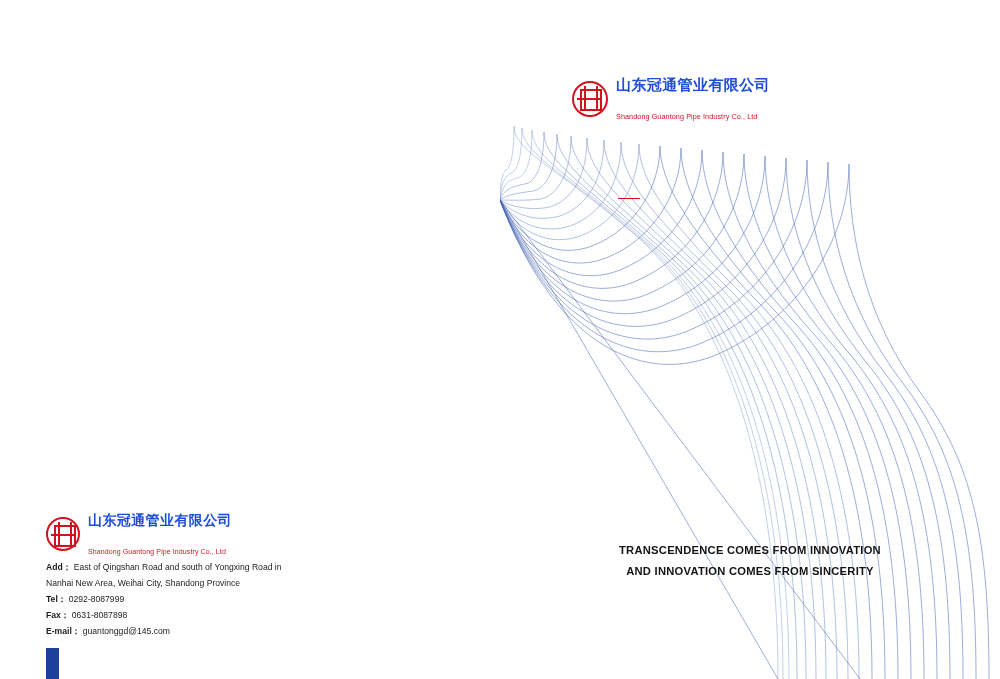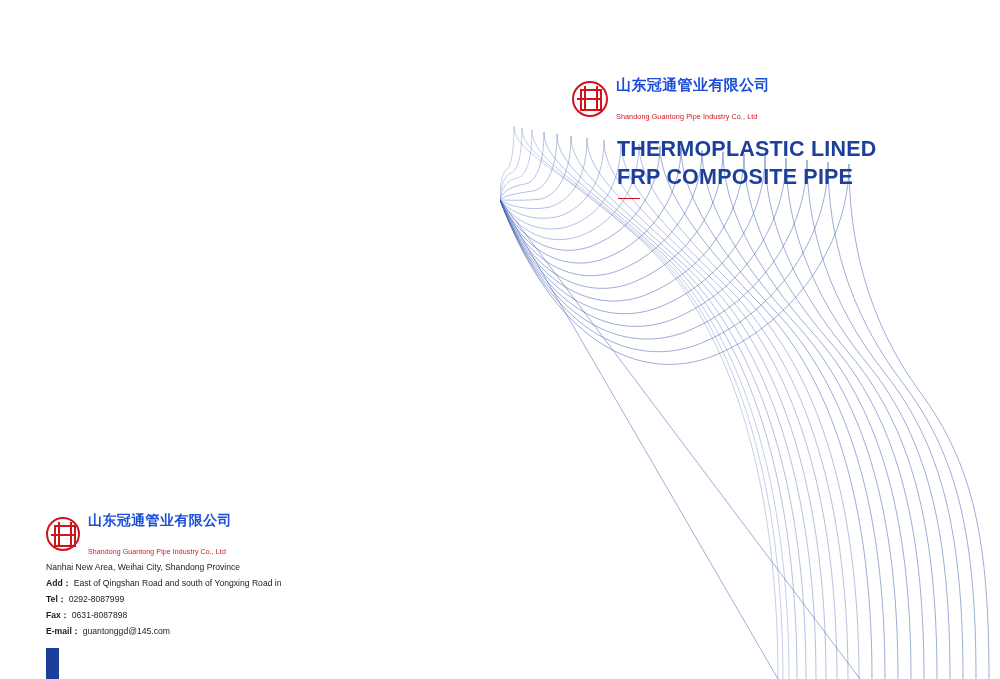--- a/index.html
+++ b/index.html
@@ -171,25 +171,25 @@
       <div class="logo-seal">
         <span class="seal-bar"></span>
       </div>
       <div class="logo-text">
         <div class="logo-cn">山东冠通管业有限公司</div>
         <div class="logo-en">Shandong Guantong Pipe Industry Co., Ltd</div>
       </div>
     </div>
 
     <div id="contact">
-      <div class="row addr-line2">Nanhai New Area, Weihai City, Shandong Province</div>
       <div class="row">
         <span class="lbl">Add：</span>
         <span class="val">East of Qingshan Road and south of Yongxing Road in</span>
       </div>
+      <div class="row addr-line2">Nanhai New Area, Weihai City, Shandong Province</div>
       <div class="row">
         <span class="lbl">Tel：</span>
         <span class="val">0292-8087999</span>
       </div>
       <div class="row">
         <span class="lbl">Fax：</span>
         <span class="val">0631-8087898</span>
       </div>
       <div class="row">
         <span class="lbl">E-mail：</span>
@@ -238,20 +238,20 @@
     <div id="front-logo" class="logo-block">
       <div class="logo-seal">
         <span class="seal-bar"></span>
       </div>
       <div class="logo-text">
         <div class="logo-cn">山东冠通管业有限公司</div>
         <div class="logo-en">Shandong Guantong Pipe Industry Co., Ltd</div>
       </div>
     </div>
 
-    <div id="title">
-      <div>THERMOPLASTIC LINED</div>
-      <div>FRP COMPOSITE PIPE</div>
-    </div>
     <div id="title-rule"></div>
 
+    <div id="tagline">
+      <div>TRANSCENDENCE COMES FROM INNOVATION</div>
+      <div>AND INNOVATION COMES FROM SINCERITY</div>
+    </div>
   </div>
 </div>
 
 </body></html>

